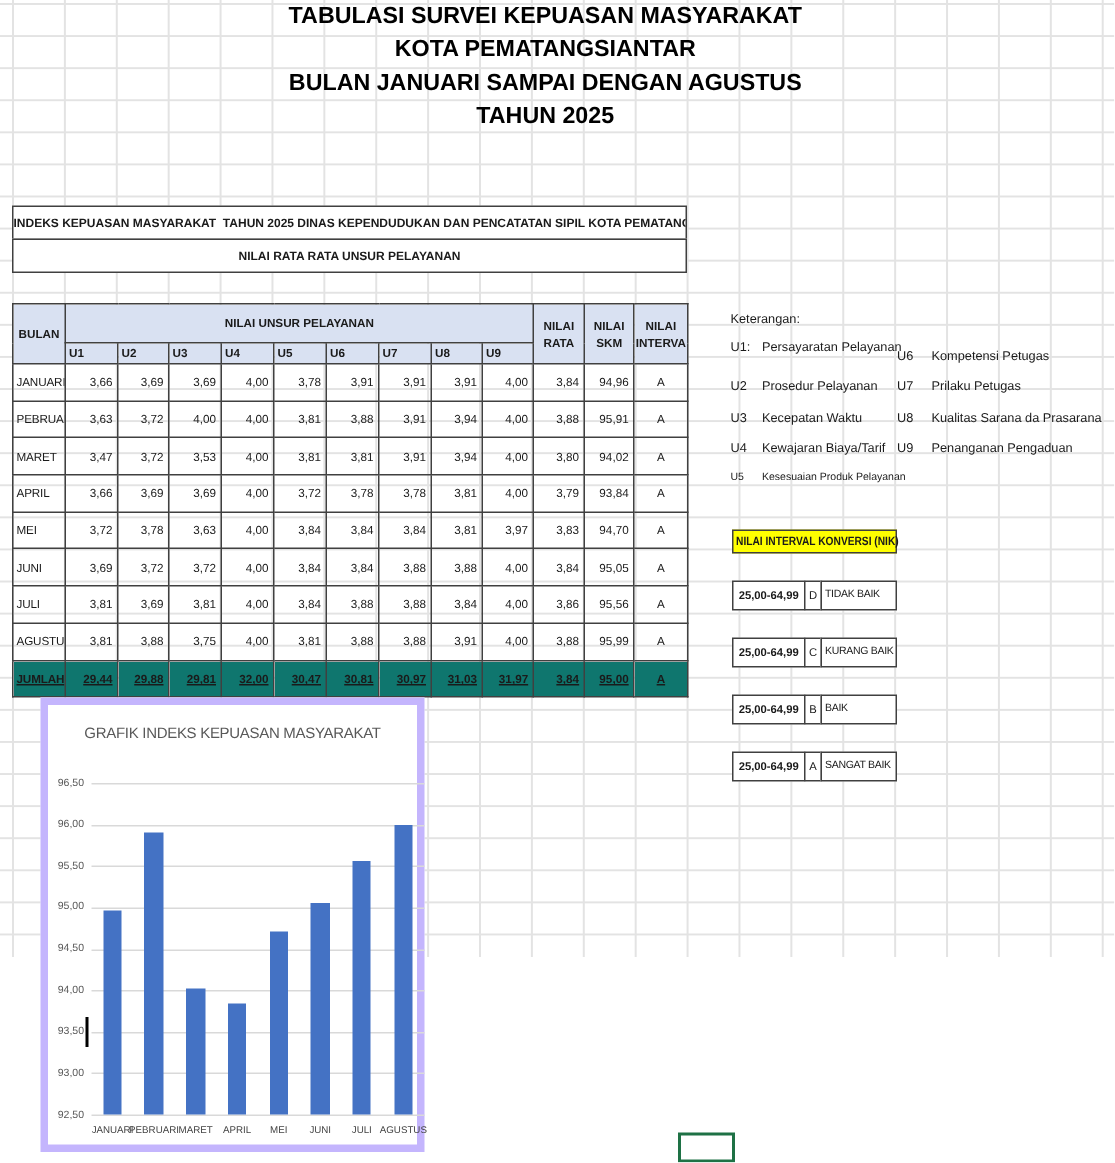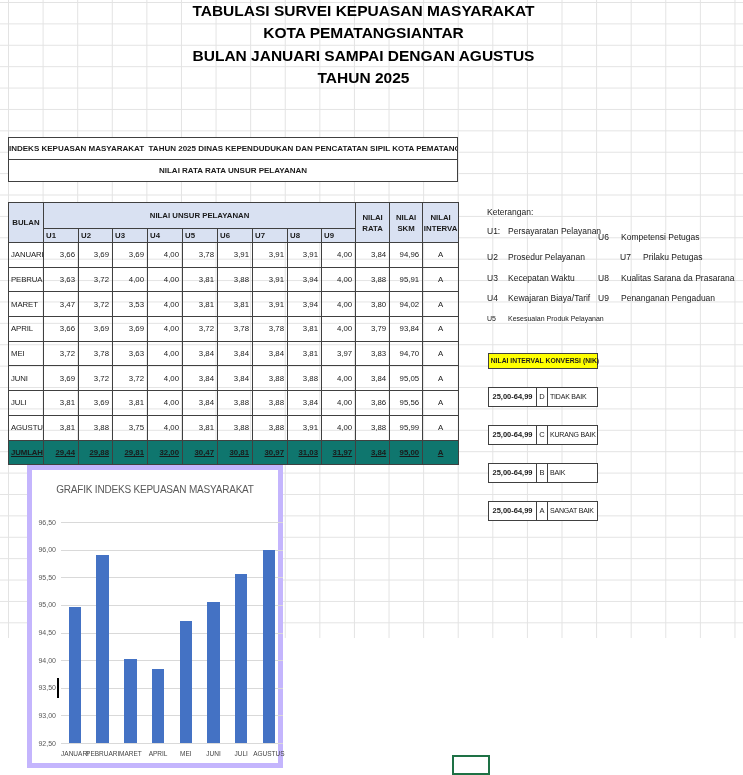--- a/index.html
+++ b/index.html
@@ -272,21 +272,21 @@
   </div>
 
   <div id="keterangan">
     <div class="kt-title">Keterangan:</div>
   <div class="kt-row left" style="left: 0px; top: 19px;"><span class="kt-code">U1:</span><span class="kt-name">Persayaratan Pelayanan</span></div>
       <div class="kt-row left" style="left: 0px; top: 45.4px;"><span class="kt-code">U2</span><span class="kt-name">Prosedur Pelayanan</span></div>
       <div class="kt-row left" style="left: 0px; top: 65.8px;"><span class="kt-code">U3</span><span class="kt-name">Kecepatan Waktu</span></div>
       <div class="kt-row left" style="left: 0px; top: 86.2px;"><span class="kt-code">U4</span><span class="kt-name">Kewajaran Biaya/Tarif</span></div>
       <div class="kt-row left small" style="left: 0px; top: 106.6px;"><span class="kt-code">U5</span><span class="kt-name">Kesesuaian Produk Pelayanan</span></div>
       <div class="kt-row right" style="left: 111px; top: 25px;"><span class="kt-code">U6</span><span class="kt-name">Kompetensi Petugas</span></div>
-      <div class="kt-row right" style="left: 111px; top: 45.4px; padding-left: 22px;"><span class="kt-code">U7</span><span class="kt-name">Prilaku Petugas</span></div>
+      <div class="kt-row right" style="left: 111px; top: 45.4px;"><span class="kt-code">U7</span><span class="kt-name">Prilaku Petugas</span></div>
       <div class="kt-row right" style="left: 111px; top: 65.8px;"><span class="kt-code">U8</span><span class="kt-name">Kualitas Sarana da Prasarana</span></div>
       <div class="kt-row right" style="left: 111px; top: 86.2px;"><span class="kt-code">U9</span><span class="kt-name">Penanganan Pengaduan</span></div>
     </div>
 
   <div id="nik">
     <div id="nik-title"><span>NILAI INTERVAL KONVERSI (NIK)</span></div>
     <div id="nik-rows">
         <div class="nik-row">
           <div class="nik-cell nik-range">25,00-64,99</div>
           <div class="nik-cell nik-grade">D</div>

